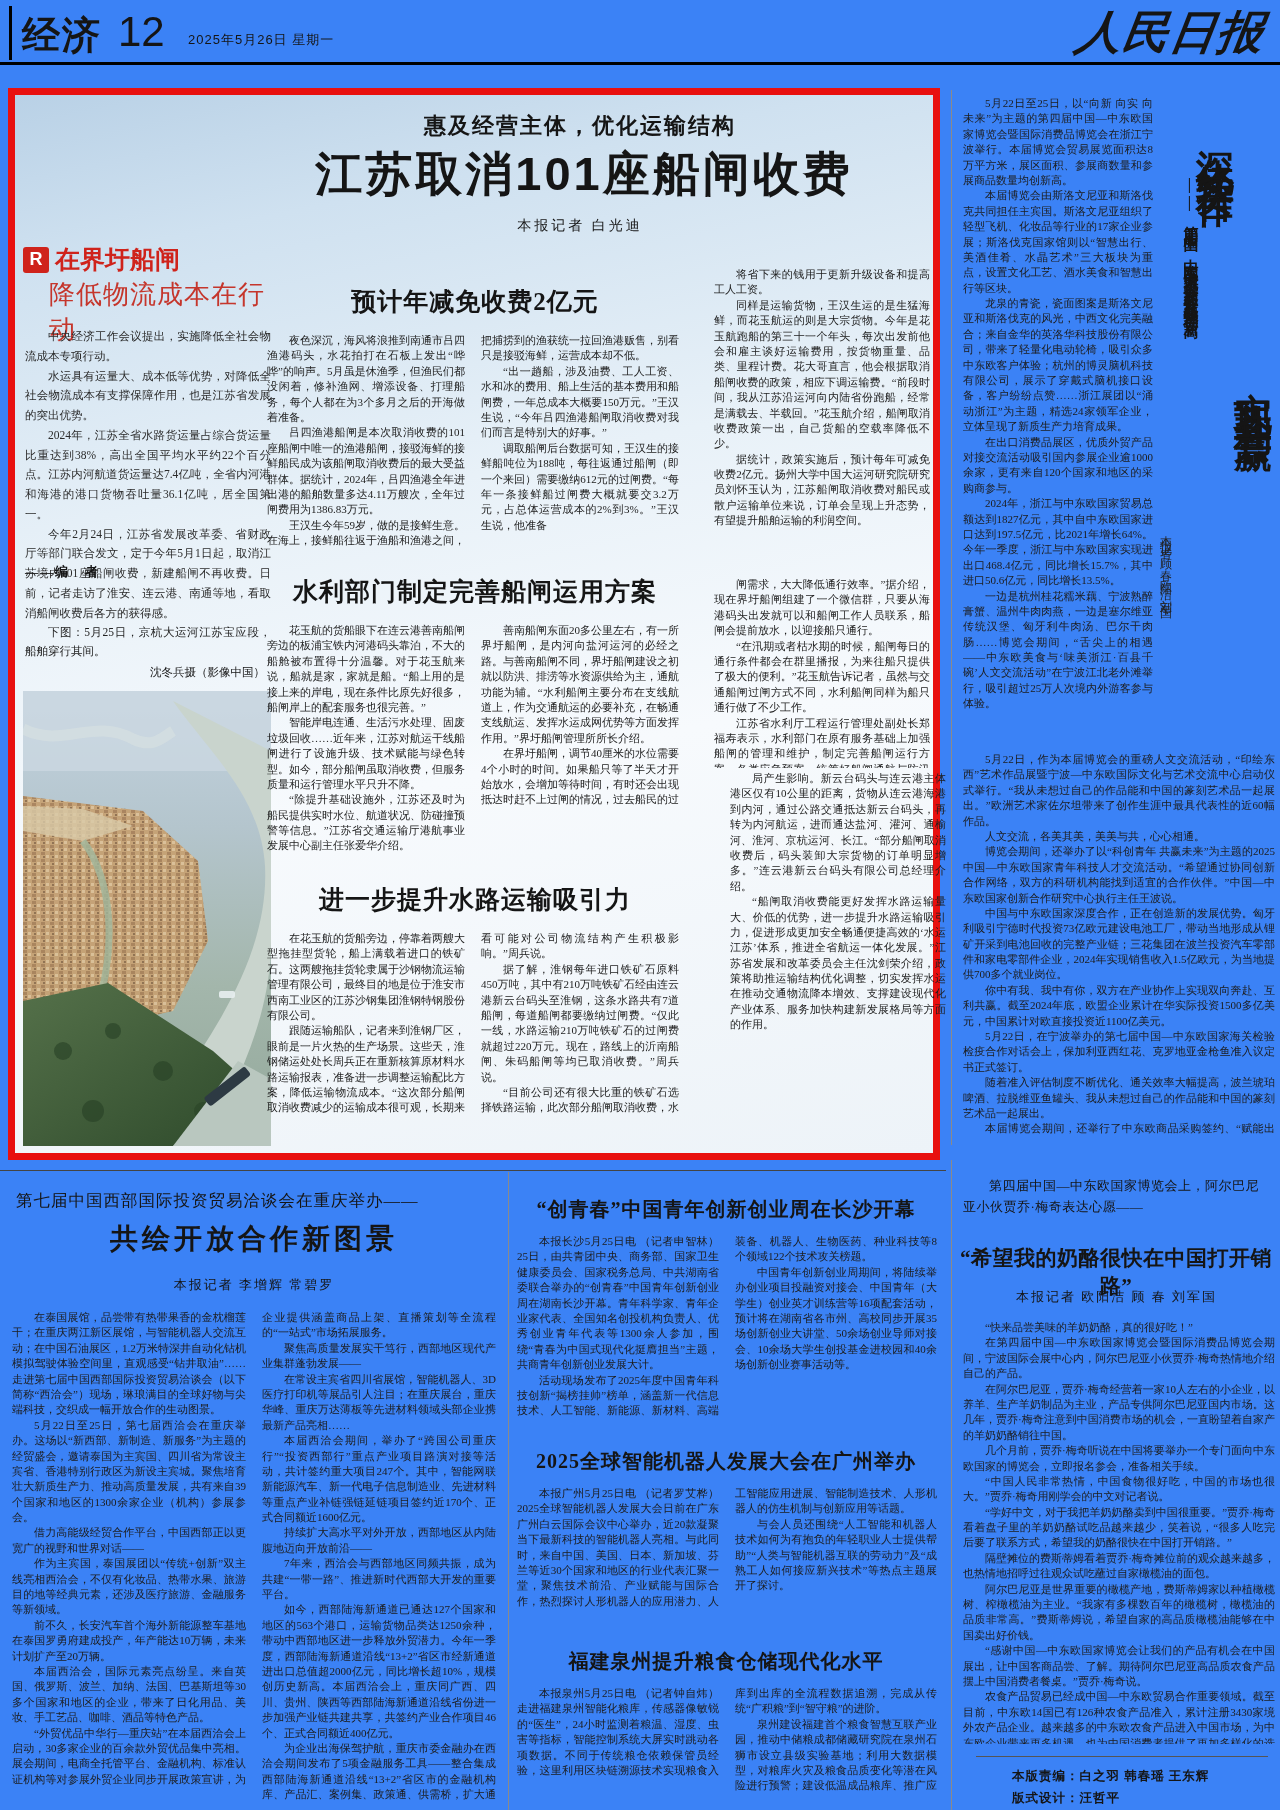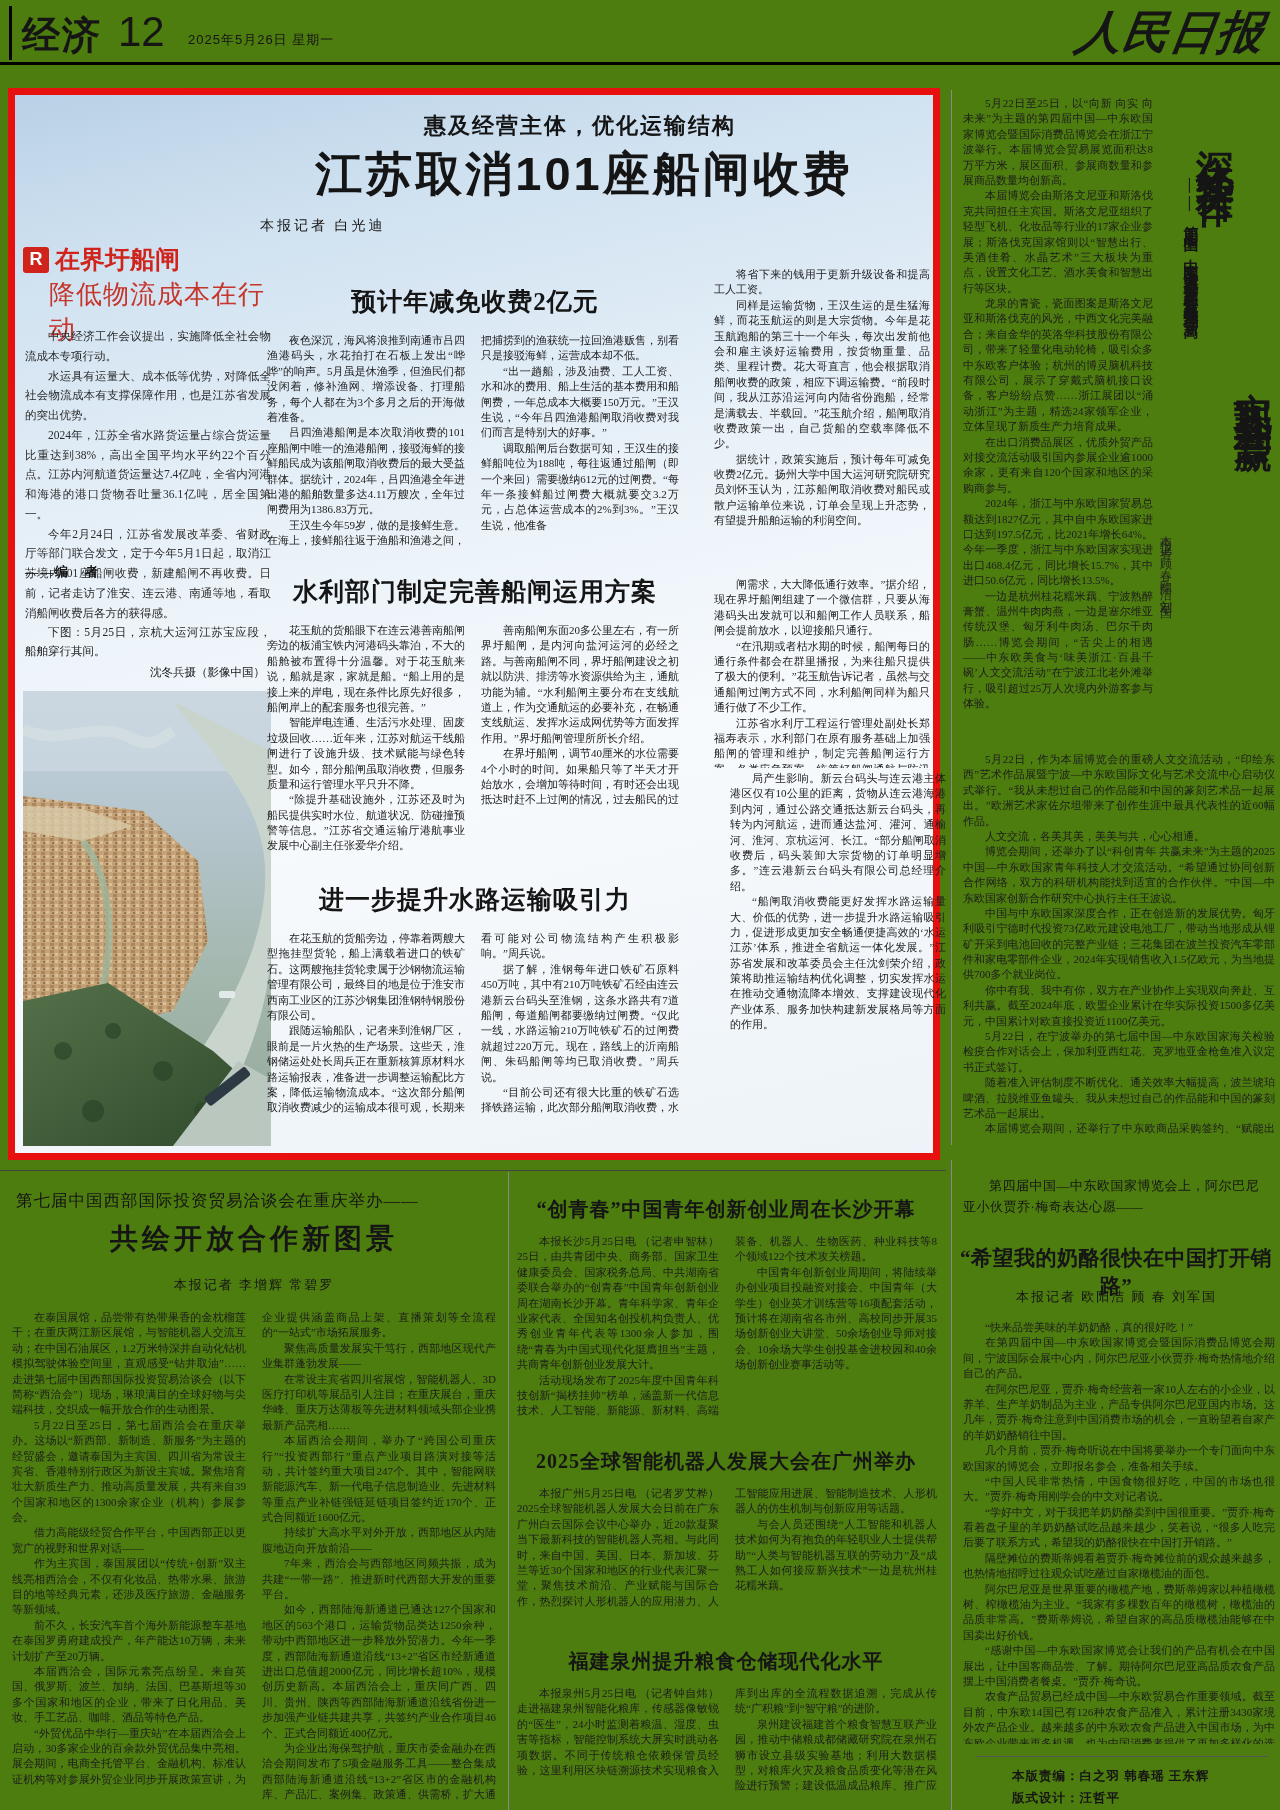--- a/index.html
+++ b/index.html
@@ -1,37 +1,37 @@
 <!DOCTYPE html>
 <html><head>
 <meta charset="utf-8">
 <style>
   html,body{margin:0;padding:0;background:#e8e6e0;}
-  #page{position:relative;width:1280px;height:1810px;margin:0 auto;background:#4d7c0f;
+  #page{position:relative;width:1280px;height:1810px;margin:0 auto;background:#3b82f6;
         overflow:hidden;font-family:"Liberation Serif","DejaVu Serif",serif;color:#151515;}
   .sans{font-family:"Liberation Sans","DejaVu Sans",sans-serif;}
 
   
   #hdr-bracket{position:absolute;left:9px;top:6px;width:12px;height:54px;border-left:3px solid #000;}
   #hdr-section{position:absolute;left:22px;top:10px;font-size:38px;font-weight:900;letter-spacing:2px;}
   #hdr-num{position:absolute;left:118px;top:8px;font-size:42px;font-weight:500;}
   #hdr-date{position:absolute;left:188px;top:31px;font-size:13px;letter-spacing:1px;}
   #masthead{position:absolute;right:16px;top:2px;font-size:46px;font-weight:900;font-style:italic;
             transform:skewX(-8deg);letter-spacing:1px;}
   #top-rule{position:absolute;left:0;top:62px;width:1280px;height:3px;background:#000;}
 
   
   #main-box{position:absolute;left:8px;top:88px;width:932px;height:1072px;box-sizing:border-box;
             border:7px solid #e8100f;
             background:linear-gradient(168deg,#b9d1e6 0%,#cfe1f0 14%,#e8f1f8 38%,#f7fafd 62%,#edf3f8 100%);}
   #main-box *{box-sizing:border-box;}
   .mb{position:absolute;}
   #main-kicker{left:245px;top:16px;width:640px;text-align:center;font-size:22px;font-weight:800;letter-spacing:2px;}
   #main-headline{left:225px;top:44px;width:680px;text-align:center;font-size:47px;font-weight:900;letter-spacing:3px;}
-  #main-byline{left:245px;top:122px;width:640px;text-align:left;font-size:14px;letter-spacing:3px;}
+  #main-byline{left:245px;top:122px;width:640px;text-align:center;font-size:14px;letter-spacing:3px;}
 
   
   #eyebrow{left:8px;top:148px;width:250px;font-size:25px;font-weight:900;color:#cf231b;display:flex;align-items:center;gap:6px;}
   #eyebrow .logo{display:inline-flex;align-items:center;justify-content:center;width:26px;height:26px;
                  background:#cf231b;color:#fff;font-size:18px;font-weight:900;border-radius:3px;
                  font-family:"Liberation Sans","DejaVu Sans",sans-serif;}
   #eyebrow-sub{left:34px;top:182px;width:230px;font-size:26px;color:#c5362c;letter-spacing:1px;}
   #editor-note{left:10px;top:232px;width:246px;font-size:11.5px;line-height:1.72;text-align:justify;color:#2a2a2a;}
   #editor-note p{margin:0;text-indent:2em;}
   #editor-signoff{left:10px;top:468px;width:240px;text-align:left;font-weight:700;font-size:13px;letter-spacing:2px;}
@@ -267,21 +267,21 @@
     <h3 class="mid-head" id="youth-head" style="margin:0">“创青春”中国青年创新创业周在长沙开幕</h3>
     <div class="mid-body bodytext" id="youth-body">
         <p>本报长沙5月25日电 （记者申智林）25日，由共青团中央、商务部、国家卫生健康委员会、国家税务总局、中共湖南省委联合举办的“创青春”中国青年创新创业周在湖南长沙开幕。青年科学家、青年企业家代表、全国知名创投机构负责人、优秀创业青年代表等1300余人参加，围绕“青春为中国式现代化挺膺担当”主题，共商青年创新创业发展大计。</p>
         <p>活动现场发布了2025年度中国青年科技创新“揭榜挂帅”榜单，涵盖新一代信息技术、人工智能、新能源、新材料、高端装备、机器人、生物医药、种业科技等8个领域122个技术攻关榜题。</p>
         <p>中国青年创新创业周期间，将陆续举办创业项目投融资对接会、中国青年（大学生）创业英才训练营等16项配套活动，预计将在湖南省各市州、高校同步开展35场创新创业大讲堂、50余场创业导师对接会、10余场大学生创投基金进校园和40余场创新创业赛事活动等。</p>
       </div>
 
     <h3 class="mid-head" id="robot-head" style="margin:0">2025全球智能机器人发展大会在广州举办</h3>
     <div class="mid-body bodytext" id="robot-body">
         <p>本报广州5月25日电 （记者罗艾桦）2025全球智能机器人发展大会日前在广东广州白云国际会议中心举办，近20款凝聚当下最新科技的智能机器人亮相。与此同时，来自中国、美国、日本、新加坡、芬兰等近30个国家和地区的行业代表汇聚一堂，聚焦技术前沿、产业赋能与国际合作，热烈探讨人形机器人的应用潜力、人工智能应用进展、智能制造技术、人形机器人的仿生机制与创新应用等话题。</p>
-        <p>与会人员还围绕“人工智能和机器人技术如何为有抱负的年轻职业人士提供帮助”“人类与智能机器互联的劳动力”及“成熟工人如何接应新兴技术”一边是杭州桂花糯米藕。</p>
+        <p>与会人员还围绕“人工智能和机器人技术如何为有抱负的年轻职业人士提供帮助”“人类与智能机器互联的劳动力”及“成熟工人如何接应新兴技术”等热点主题展开了探讨。</p>
       </div>
 
     <h3 class="mid-head" id="grain-head" style="margin:0">福建泉州提升粮食仓储现代化水平</h3>
     <div class="mid-body bodytext" id="grain-body">
         <p>本报泉州5月25日电 （记者钟自炜）走进福建泉州智能化粮库，传感器像敏锐的“医生”，24小时监测着粮温、湿度、虫害等指标，智能控制系统大屏实时跳动各项数据。不同于传统粮仓依赖保管员经验，这里利用区块链溯源技术实现粮食入库到出库的全流程数据追溯，完成从传统“广积粮”到“智守粮”的进阶。</p>
         <p>泉州建设福建首个粮食智慧互联产业园，推动中储粮成都储藏研究院在泉州石狮市设立县级实验基地；利用大数据模型，对粮库火灾及粮食品质变化等潜在风险进行预警；建设低温成品粮库、推广应用绿色仓储技术改造升级等，提升辖区内粮食仓储设施现代化水平。</p>
       </div>
   </section>
 
   <section id="cheese">

